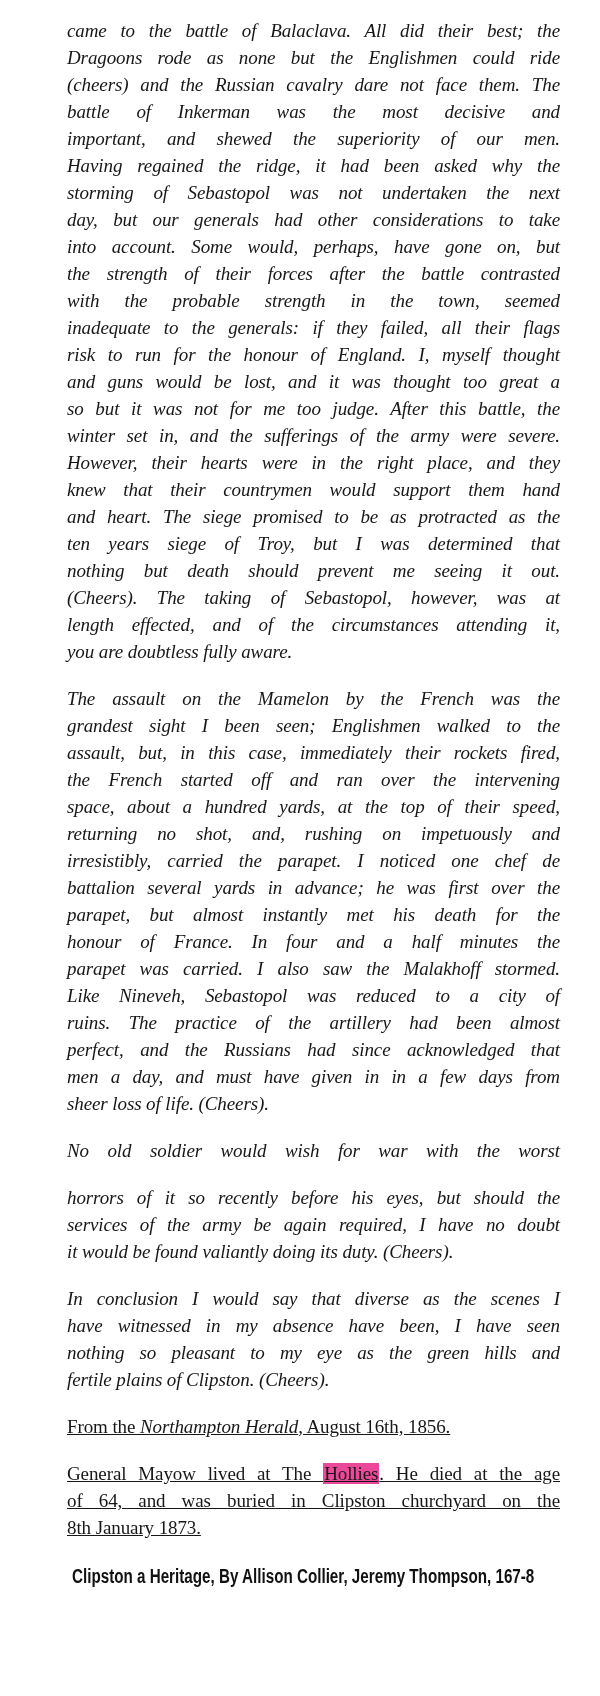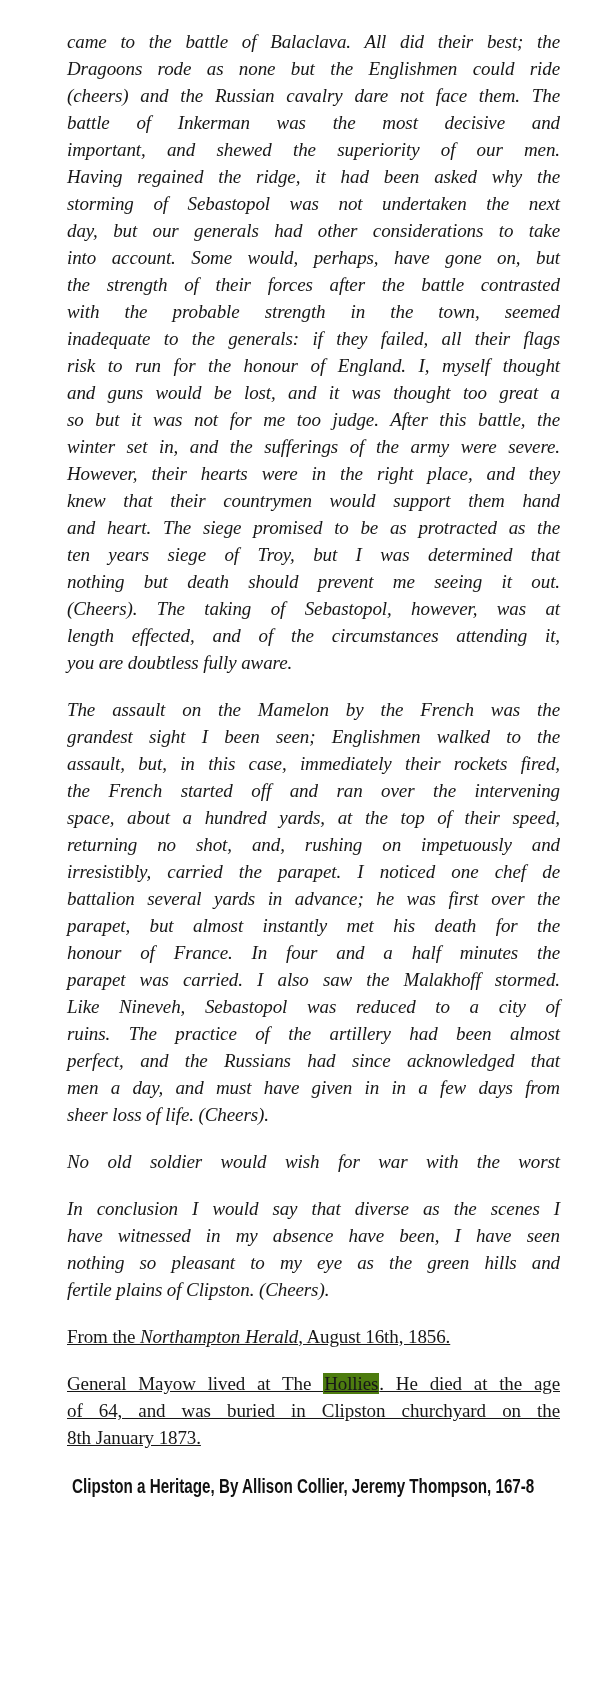--- a/index.html
+++ b/index.html
@@ -4,42 +4,42 @@
 <style>
   html, body { margin: 0; padding: 0; }
   body {
     width: 600px;
     height: 1696px;
     background: #ffffff;
     overflow: hidden;
     position: relative;
   }
   .page {
-    padding: 28px 40px 0 67px; 
+    padding: 17px 40px 0 67px; 
     color: #171717;
   }
   .para { margin: 0; }
   .para + .para { margin-top: 20px; }
   .line {
     font-family: "Liberation Serif", serif;
     font-style: italic;
     font-size: 19px;
     line-height: 27px;
     letter-spacing: -0.1px;
     text-align: justify;
     text-align-last: justify;
   }
   .roman .line, .line.roman {
     font-style: normal;
     text-decoration: underline;
   }
   .line.last { text-align-last: left; }
   .italic-title { font-style: italic; }
   .hl {
-    background: #4d7c0f;
+    background: #ec4899;
     padding: 0 1px;
   }
   .caption {
     margin-top: 22px;
     margin-left: 5px;
     font-family: "Liberation Sans", sans-serif;
     font-weight: 700;
     font-size: 20px;
     line-height: 26px;
     color: #111111;
@@ -96,20 +96,25 @@
       <div class="line">ruins. The practice of the artillery had been almost</div>
       <div class="line">perfect, and the Russians had since acknowledged that</div>
       <div class="line">men a day, and must have given in in a few days from</div>
       <div class="line last">sheer loss of life. (Cheers).</div>
     </div>
 
   <div class="para">
       <div class="line">No old soldier would wish for war with the worst</div>
     </div>
 
+  <div class="para">
+      <div class="line">horrors of it so recently before his eyes, but should the</div>
+      <div class="line">services of the army be again required, I have no doubt</div>
+      <div class="line last">it would be found valiantly doing its duty. (Cheers).</div>
+    </div>
 
   <div class="para">
       <div class="line">In conclusion I would say that diverse as the scenes I</div>
       <div class="line">have witnessed in my absence have been, I have seen</div>
       <div class="line">nothing so pleasant to my eye as the green hills and</div>
       <div class="line last">fertile plains of Clipston. (Cheers).</div>
     </div>
 
   <div class="para roman">
     <div class="line last"><span>From the </span><span class="italic-title">Northampton Herald</span><span>, August 16th, 1856.</span></div>

